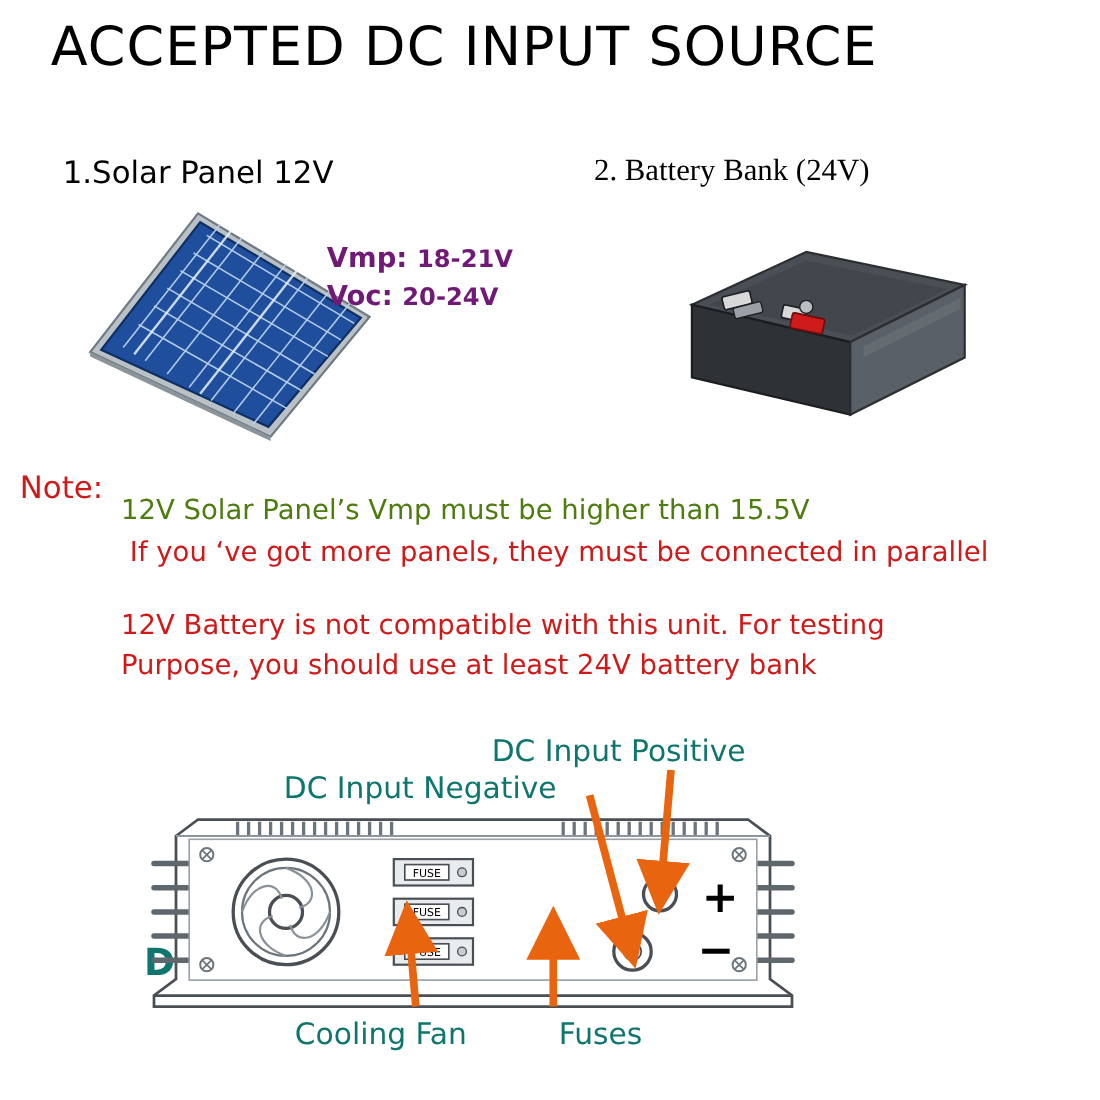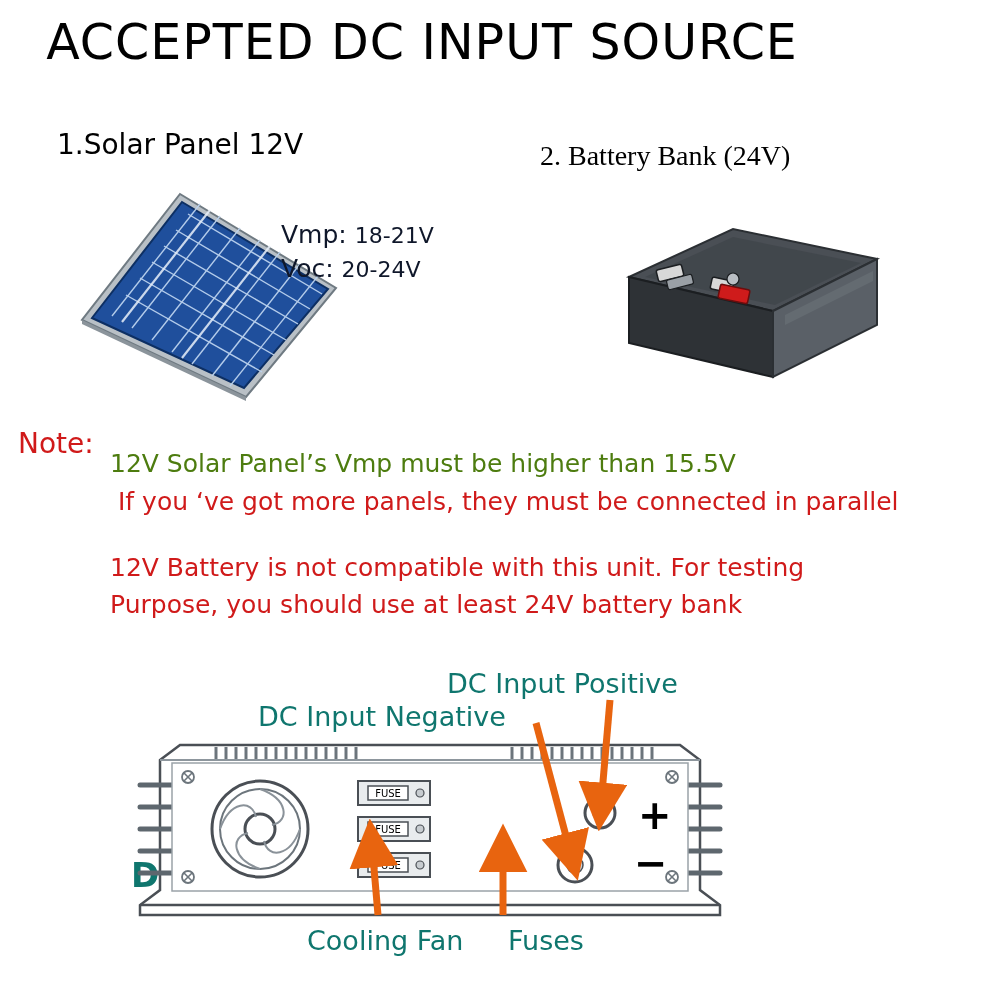--- a/index.html
+++ b/index.html
@@ -23,29 +23,30 @@
     font-weight:400;
   }
 
   
   .cap{
     position:absolute;
     font-size:28px;
     color:#000;
     white-space:nowrap;
   }
-  .cap-solar{left:57px;top:128px;text-align:right;}
+  .cap-solar{left:57px;top:140px;text-align:right;}
   .cap-battery{left:540px;top:140px;font-family:Liberation Serif, serif;}
 
   
   .solar-wrap{position:absolute;left:78px;top:192px;}
   .solar-specs{
-    position:absolute;left:281px;top:218px;
-    font-size:25px;color:#0f172a;line-height:1.35;
+    position:absolute;left:297px;top:218px;
+    font-size:25px;color:#701a75;line-height:1.35;
     white-space:nowrap;
+    font-weight:bold;
   }
   .solar-specs .val{font-size:22px;}
 
   
   .battery-wrap{position:absolute;left:615px;top:215px;}
 
   
   .note-label{
     position:absolute;left:18px;top:427px;
     font-size:28px;color:#d01a1a;
@@ -64,21 +65,21 @@
   }
   .note-l4{
     position:absolute;left:110px;top:590px;
     font-size:25px;color:#d01a1a;white-space:nowrap;
   }
 
   
   .lbl{position:absolute;font-size:27px;color:#0f766e;white-space:nowrap;}
   .lbl-pos{left:447px;top:668px;}
   .lbl-neg{left:258px;top:701px;}
-  .lbl-fan{left:268px;top:925px;margin-left:39px;}
+  .lbl-fan{left:268px;top:925px;}
   .lbl-fuses{left:508px;top:925px;}
   .lbl-dc{left:131px;top:855px;font-size:34px;font-weight:bold;}
 
   .inv-wrap{position:absolute;left:120px;top:725px;}
   .arrows-wrap{position:absolute;left:0;top:0;width:1000px;height:1000px;pointer-events:none;}
 </style>
 </head>
 <body>
 
 <div class="page">

